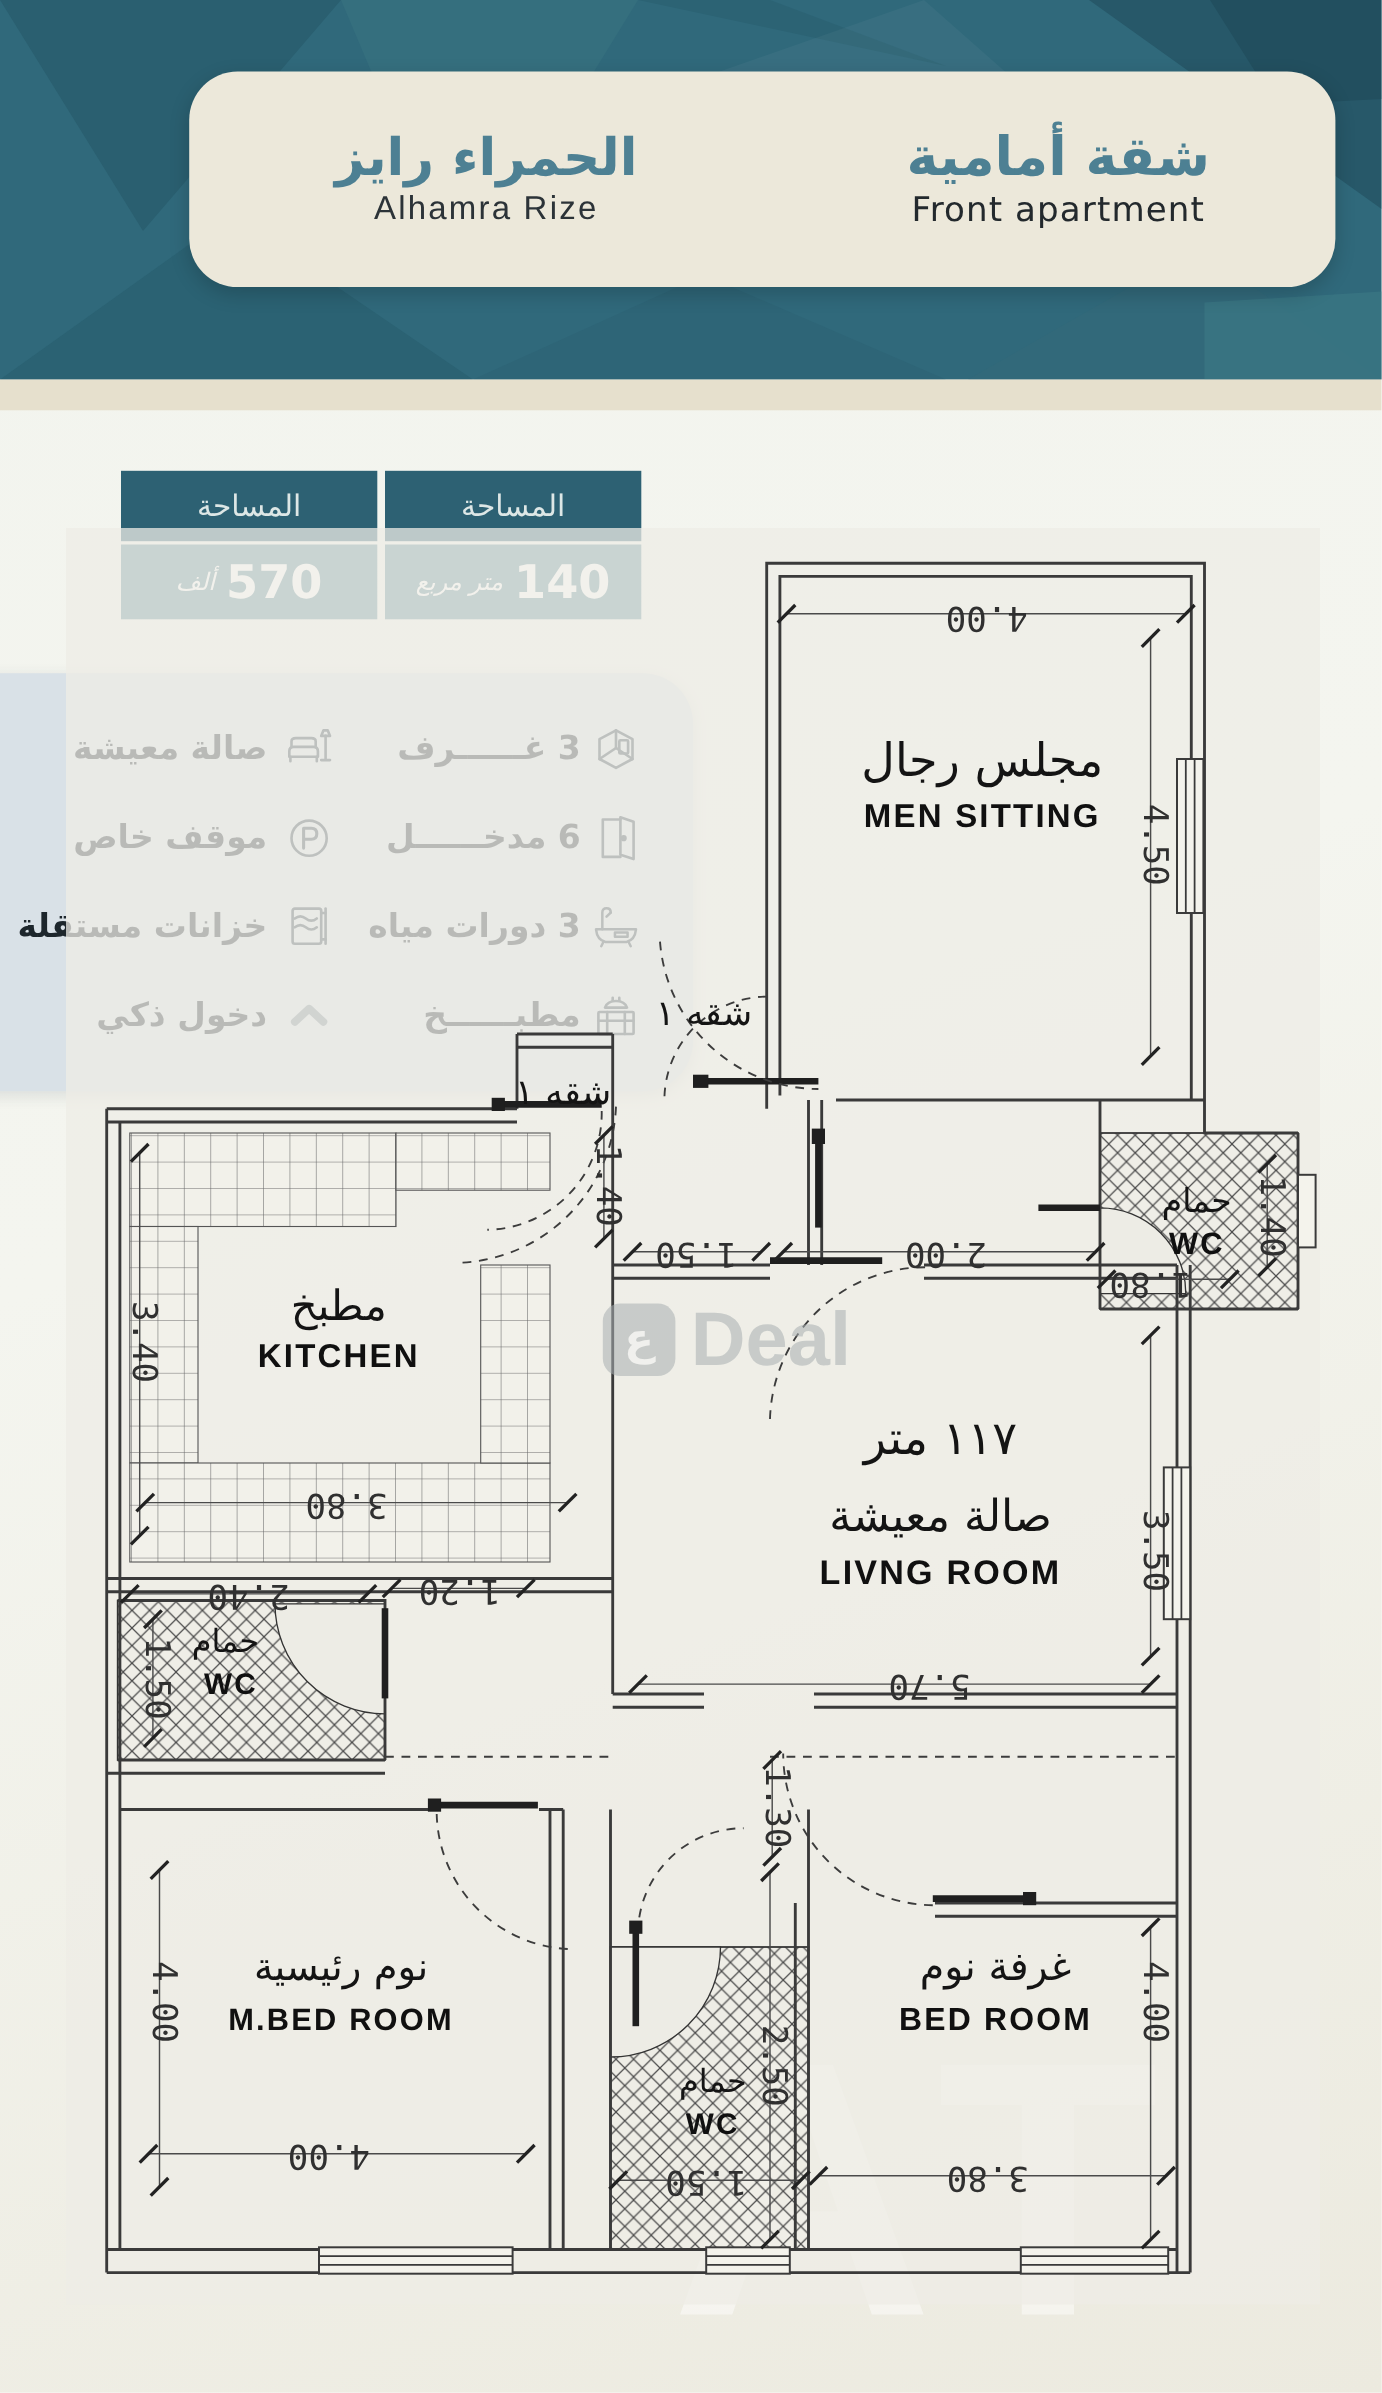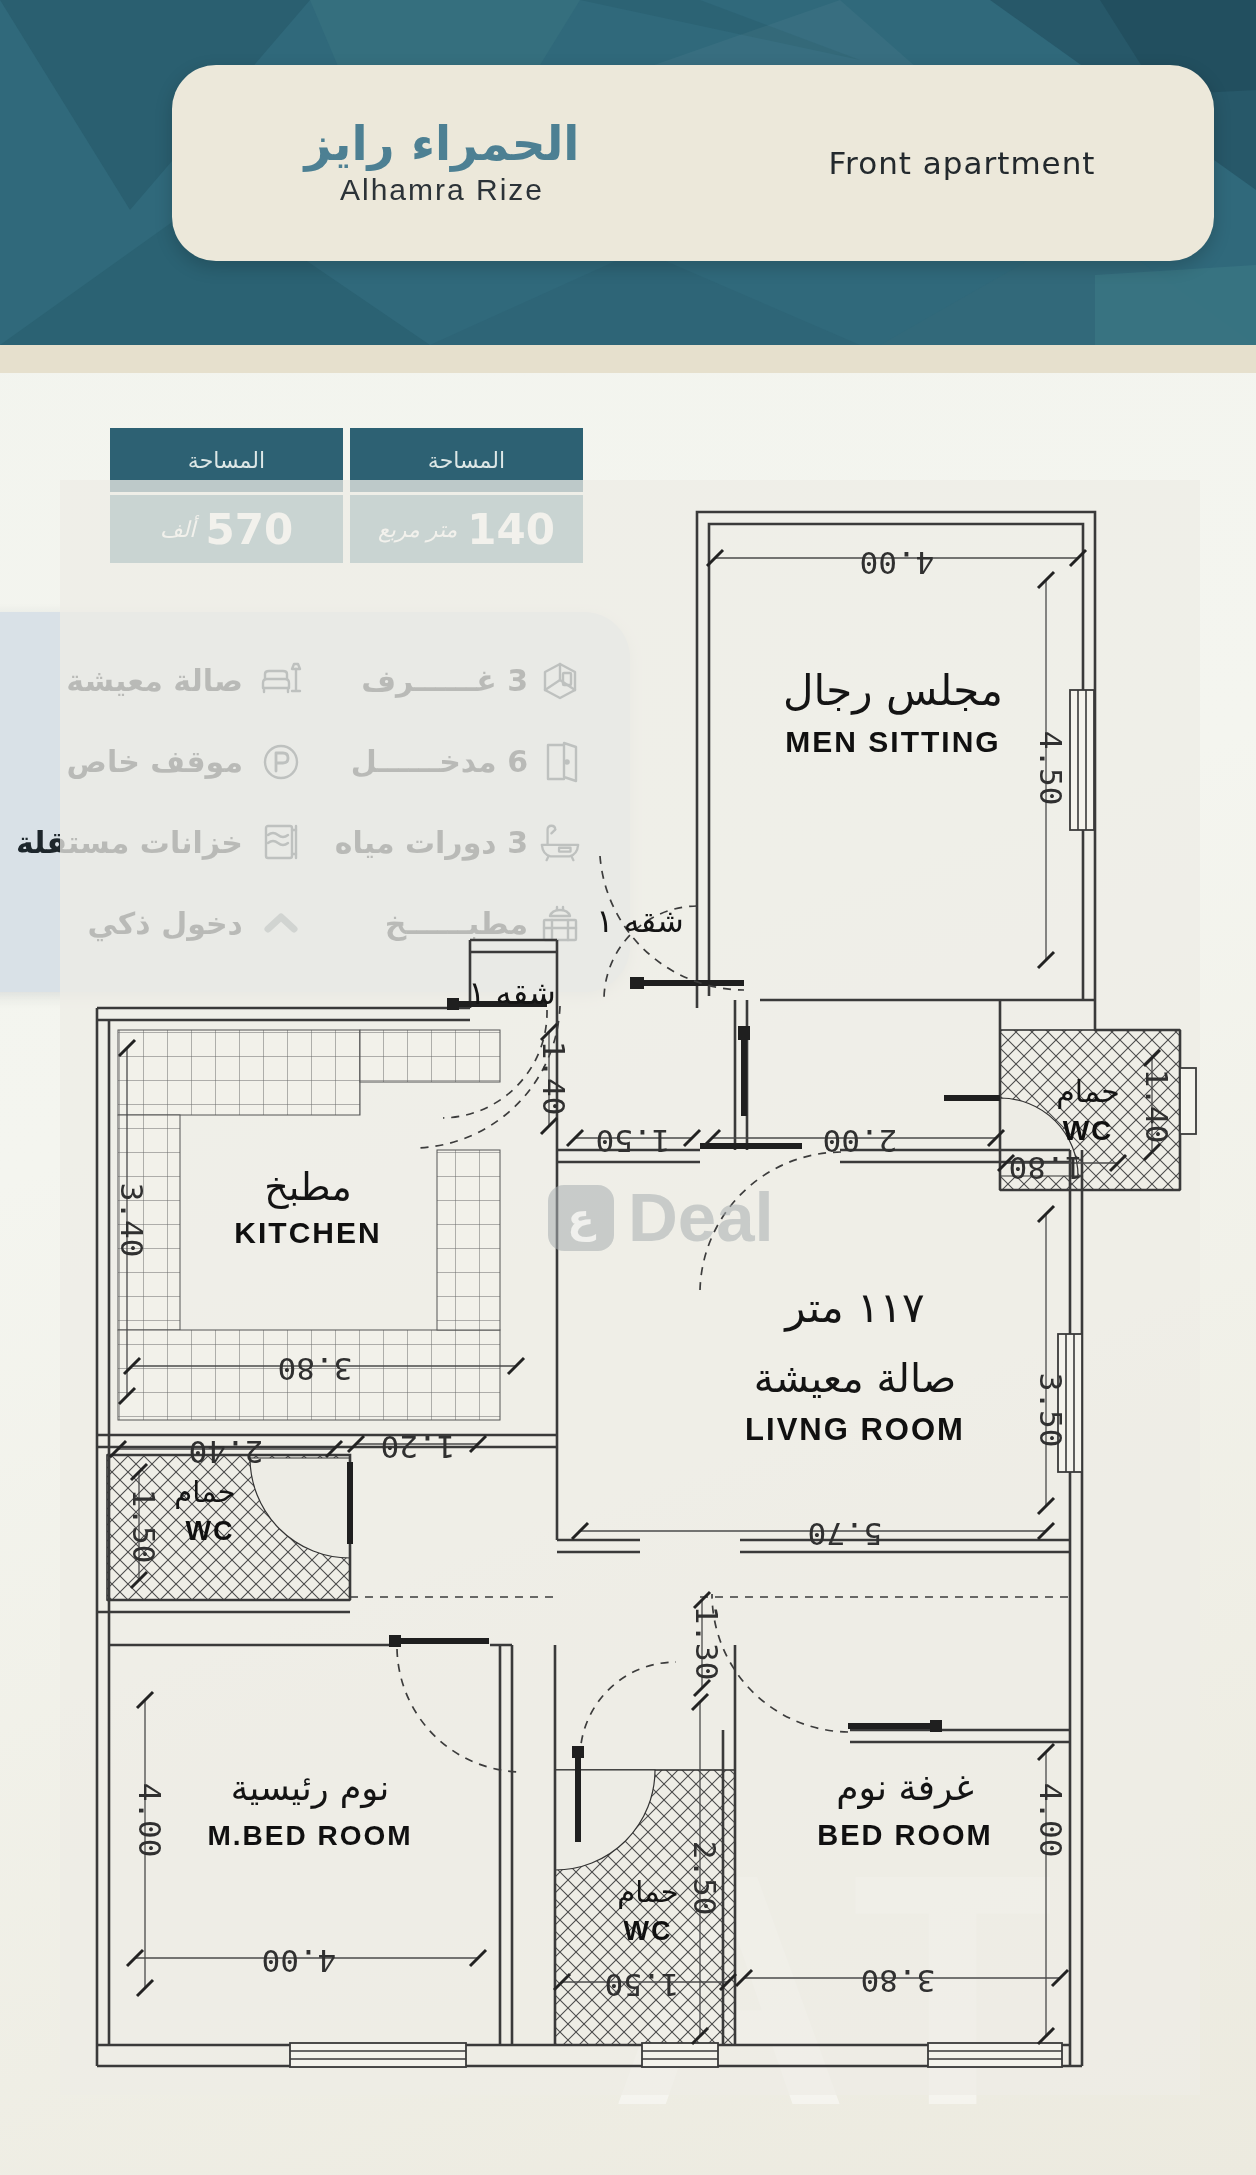--- a/index.html
+++ b/index.html
@@ -12,21 +12,21 @@
   .strip{position:absolute;left:0;top:345px;width:1256px;height:28px;background:#e6e0cd;}
   .hcard{position:absolute;left:172px;top:65px;width:1042px;height:196px;background:#ece8da;
          border-radius:44px;box-shadow:0 6px 18px rgba(0,0,0,.18);}
   .tgroup{position:absolute;top:0;height:100%;display:flex;flex-direction:column;justify-content:center;
           align-items:center;gap:6px;}
   .t-ar{color:#4d8093;font-size:47px;font-weight:bold;line-height:1;}
   .t-en{color:#23292d;font-size:31px;letter-spacing:1px;}
   .t-en.serif{font-family:Liberation Sans, sans-serif;font-size:30px;letter-spacing:2px;color:#2c3338;}
   
   .statbox{position:absolute;width:233px;top:428px;}
-  .statbox .hd{height:64px;background:#2d6173;color:#dde7e6;font-size:22px;display:flex;
+  .statbox .hd{height:64px;background:#2d6173;color:#dde7e6;font-size:27px;display:flex;
                align-items:center;justify-content:center;}
   .statbox .val{margin-top:3px;height:68px;background:#5e8a97;color:#fff;display:flex;direction:rtl;
                 align-items:center;justify-content:center;gap:10px;}
   .statbox .num{font-size:42px;font-weight:bold;}
   .statbox .unit{font-size:22px;font-style:italic;}
   
   .legend{position:absolute;left:-34px;top:612px;width:664px;height:380px;background:#d9e1e7;
           border-radius:0 46px 46px 0;box-shadow:0 4px 14px rgba(40,60,70,.12);
           display:flex;flex-direction:column;justify-content:space-evenly;padding:10px 0;box-sizing:border-box;}
   .frow{display:grid;direction:rtl;grid-template-columns:54px 225px 60px 1fr;align-items:center;
@@ -71,20 +71,21 @@
     <polygon points="1095,275 1256,265 1256,345 1095,345" fill="#3a7683" opacity="0.8"></polygon>
     <polygon points="640,70 840,0 1010,150" fill="#ffffff" opacity="0.04"></polygon>
   </svg>
 
   <div class="hcard">
     <div class="tgroup" style="left:60px;width:420px;">
       <div class="t-ar">الحمراء رايز</div>
       <div class="t-en serif">Alhamra Rize</div>
     </div>
     <div class="tgroup" style="left:580px;width:420px;">
+      <div class="t-ar" style="font-size:49px">شقة أمامية</div>
       <div class="t-en">Front apartment</div>
     </div>
   </div>
 </div>
 <div class="strip"></div>
 
 <div class="statbox" style="left:110px;">
   <div class="hd">المساحة</div>
   <div class="val">
     <span class="num">570</span>

